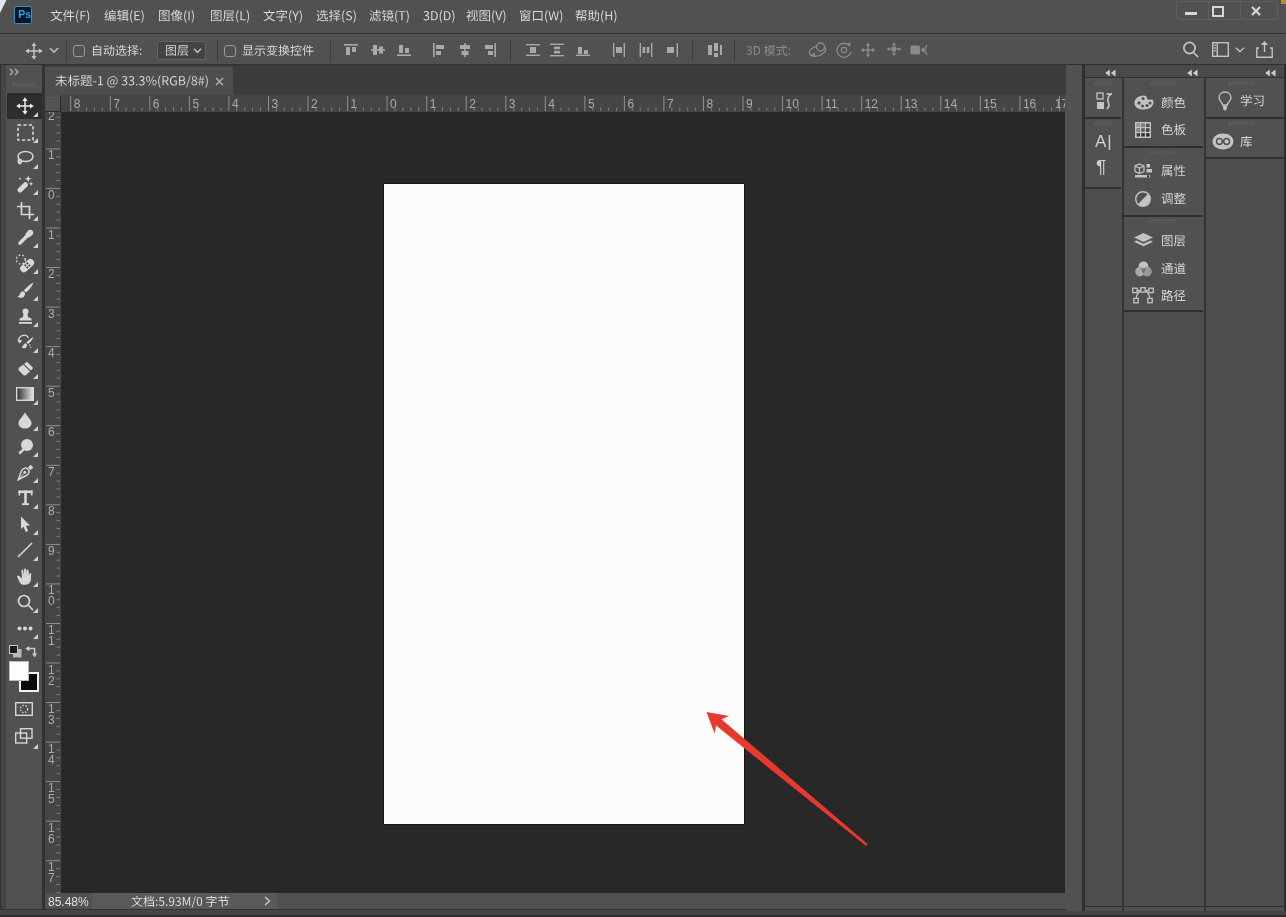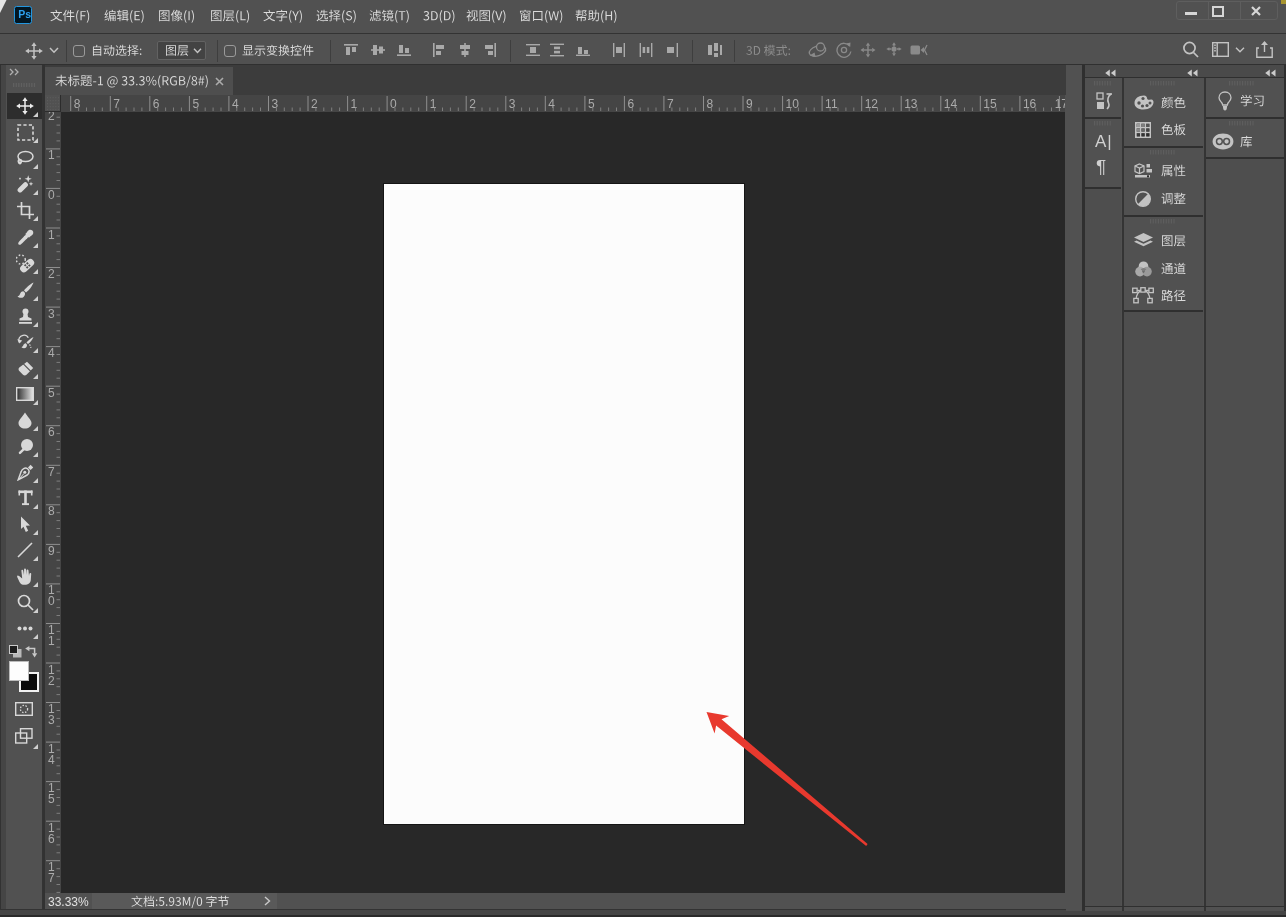--- a/index.html
+++ b/index.html
@@ -835,21 +835,21 @@
     <line x1="11.5" y1="780.4" x2="15" y2="780.4" stroke="#7e7e7e" stroke-width="1"></line>
   </svg>
 <div class="a" style="left:61px;top:112px;width:1004px;height:781px;background:#282828"></div>
 <div class="a" style="left:1065px;top:95px;width:17px;height:816px;background:#515151"></div>
 <div class="a" style="left:384px;top:184px;width:360px;height:640px;background:#fcfcfc;outline:1px solid #151515"></div>
 <svg class="a" style="left:698px;top:703px" width="178" height="150" viewBox="0 0 178 150">
     <path d="M8.5 9 L31.2 12.9 L23.5 16.2 L169.6 141 L168.2 142.9 L18.1 22.6 L16.6 30.6 Z" fill="#e8392e"></path>
   </svg>
 <div class="a" style="left:45px;top:893px;width:1037px;height:16px;background:#515151"></div>
 <div class="a" style="left:92px;top:893px;width:185px;height:16px;background:#595959"></div>
-<div class="a" style="left:48px;top:895px;font-size:12px;color:#e0e0e0;white-space:nowrap;">33.33%</div>
+<div class="a" style="left:48px;top:895px;font-size:12px;color:#e0e0e0;white-space:nowrap;">85.48%</div>
 <svg class="a" style="left:131px;top:895px" width="100" height="18" viewBox="0 0 100 18">
     <path transform="translate(0.00 10.86) scale(0.012000 -0.012000)" d="M423 823C453 774 485 707 497 666L580 693C566 734 531 799 501 847ZM50 664V590H206C265 438 344 307 447 200C337 108 202 40 36 -7C51 -25 75 -60 83 -78C250 -24 389 48 502 146C615 46 751 -28 915 -73C928 -52 950 -20 967 -4C807 36 671 107 560 201C661 304 738 432 796 590H954V664ZM504 253C410 348 336 462 284 590H711C661 455 592 344 504 253Z" fill="#e0e0e0"></path>
     <path transform="translate(12.00 10.86) scale(0.012000 -0.012000)" d="M851 776C830 702 788 597 753 534L813 515C848 575 891 673 925 755ZM397 751C430 679 469 582 486 521L551 547C533 608 493 701 458 774ZM193 840V626H47V555H181C151 418 88 260 26 175C38 158 56 128 65 108C113 175 159 287 193 401V-79H264V424C295 374 332 312 347 279L393 337C375 365 291 482 264 516V555H390V626H264V840ZM369 63V-9H842V-71H916V471H694V837H621V471H392V398H842V269H404V201H842V63Z" fill="#e0e0e0"></path>
     <path transform="translate(24.00 10.86) scale(0.012000 -0.012000)" d="M139 390C175 390 205 418 205 460C205 501 175 530 139 530C102 530 73 501 73 460C73 418 102 390 139 390ZM139 -13C175 -13 205 15 205 56C205 98 175 126 139 126C102 126 73 98 73 56C73 15 102 -13 139 -13Z" fill="#e0e0e0"></path>
     <path transform="translate(27.34 10.86) scale(0.012000 -0.012000)" d="M262 -13C385 -13 502 78 502 238C502 400 402 472 281 472C237 472 204 461 171 443L190 655H466V733H110L86 391L135 360C177 388 208 403 257 403C349 403 409 341 409 236C409 129 340 63 253 63C168 63 114 102 73 144L27 84C77 35 147 -13 262 -13Z" fill="#e0e0e0"></path>
     <path transform="translate(34.00 10.86) scale(0.012000 -0.012000)" d="M139 -13C175 -13 205 15 205 56C205 98 175 126 139 126C102 126 73 98 73 56C73 15 102 -13 139 -13Z" fill="#e0e0e0"></path>
     <path transform="translate(37.33 10.86) scale(0.012000 -0.012000)" d="M235 -13C372 -13 501 101 501 398C501 631 395 746 254 746C140 746 44 651 44 508C44 357 124 278 246 278C307 278 370 313 415 367C408 140 326 63 232 63C184 63 140 84 108 119L58 62C99 19 155 -13 235 -13ZM414 444C365 374 310 346 261 346C174 346 130 410 130 508C130 609 184 675 255 675C348 675 404 595 414 444Z" fill="#e0e0e0"></path>
     <path transform="translate(43.99 10.86) scale(0.012000 -0.012000)" d="M263 -13C394 -13 499 65 499 196C499 297 430 361 344 382V387C422 414 474 474 474 563C474 679 384 746 260 746C176 746 111 709 56 659L105 601C147 643 198 672 257 672C334 672 381 626 381 556C381 477 330 416 178 416V346C348 346 406 288 406 199C406 115 345 63 257 63C174 63 119 103 76 147L29 88C77 35 149 -13 263 -13Z" fill="#e0e0e0"></path>
     <path transform="translate(50.65 10.86) scale(0.012000 -0.012000)" d="M101 0H184V406C184 469 178 558 172 622H176L235 455L374 74H436L574 455L633 622H637C632 558 625 469 625 406V0H711V733H600L460 341C443 291 428 239 409 188H405C387 239 371 291 352 341L212 733H101Z" fill="#e0e0e0"></path>
     <path transform="translate(60.40 10.86) scale(0.012000 -0.012000)" d="M11 -179H78L377 794H311Z" fill="#e0e0e0"></path>

